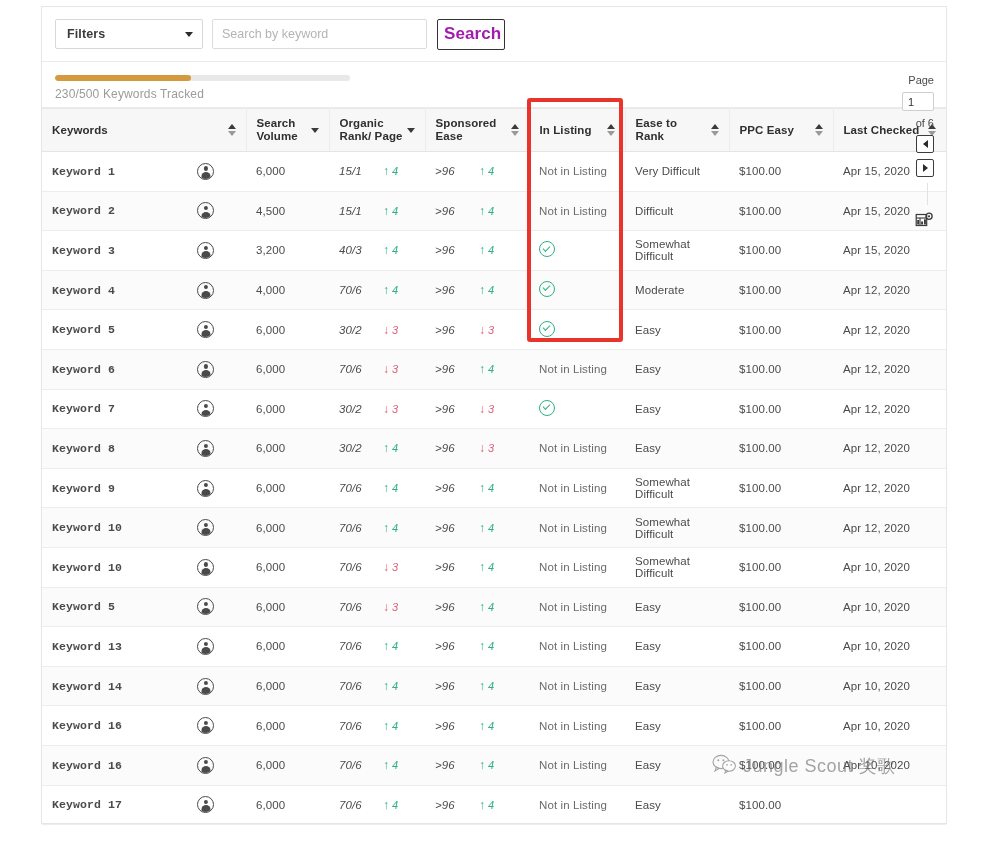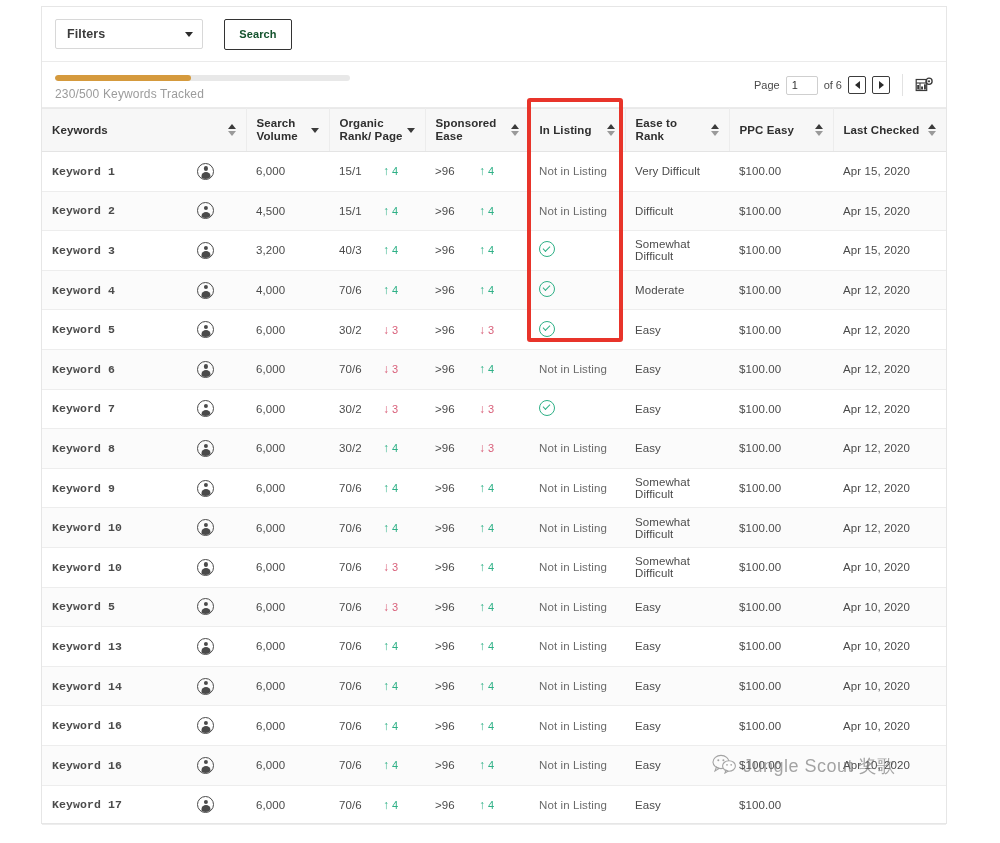--- a/index.html
+++ b/index.html
@@ -87,29 +87,29 @@
     width: 100%;
     padding: 0 9px;
     font-size: 12.5px;
     color: #333;
     font-family: "Liberation Sans", sans-serif;
     background: transparent;
   }
   .search-field input::placeholder { color: #b4b4b4; }
 
   .search-btn {
-    margin-left: 21px;
+    margin-left: 10px;
     width: 68px;
     height: 31px;
     border: 1px solid #333;
     border-radius: 2px;
     background: #fff;
-    font-size: 11px;
+    font-size: 17px;
     font-weight: bold;
-    color: #14532d;
+    color: #a21caf;
     cursor: pointer;
     font-family: "Liberation Sans", sans-serif;
     letter-spacing: .1px;
   }
 
   
   .progress-strip {
     height: 46px;
     position: relative;
     border-bottom: 1px solid #ebebeb;
@@ -138,22 +138,23 @@
     font-size: 12px;
     color: #9b9b9b;
     letter-spacing: .15px;
   }
 
   .pager {
     position: absolute;
     right: 12px;
     top: 12px;
     display: flex;
-    align-items: center;
+    align-items: flex-end;
     gap: 6px;
+    flex-direction: column;
   }
   .pager .p-text { font-size: 11px; color: #4a4a4a; }
   .pager input.page-num {
     width: 32px;
     height: 19px;
     border: 1px solid #cfcfcf;
     border-radius: 2px;
     font-size: 11px;
     text-align: left;
     padding: 0 5px;
@@ -261,21 +262,21 @@
   .user-icon::after {
     content: "";
     position: absolute;
     left: 50%; top: 8.2px;
     transform: translateX(-50%);
     width: 9px; height: 8px;
     border-radius: 50% 50% 0 0;
     background: #4a4a4a;
   }
 
-  .rank-cell { display: flex; align-items: flex-start; }
+  .rank-cell { display: flex; align-items: flex-start; font-style: italic; }
   .rank-val { min-width: 34px; }
   .delta { display: inline-flex; align-items: center; gap: 3px; margin-left: 10px; }
   .delta .arw { font-size: 12px; line-height: 1; font-weight: bold; }
   .delta .num { font-size: 11px; }
   .delta.up .arw, .delta.up .num { color: #2eb086; }
   .delta.down .arw, .delta.down .num { color: #d9607a; }
 
   .check-circle {
     width: 14px; height: 14px;
     border: 1.4px solid #2eb086;
@@ -345,20 +346,23 @@
 
   <div class="card">
 
     <div class="toolbar">
 
       <div class="filters-select">
         <span class="sel-label">Filters</span>
         <span class="caret-down"></span>
       </div>
 
+      <div class="search-field">
+        <input type="text" placeholder="Search by keyword" style="">
+      </div>
 
       <button class="search-btn">Search</button>
     </div>
 
     <div class="progress-strip">
 
       <div class="progress-wrap">
         <div class="progress-track">
           <div class="progress-fill" id="progressFill" style="width: 46%;"></div>
         </div>

